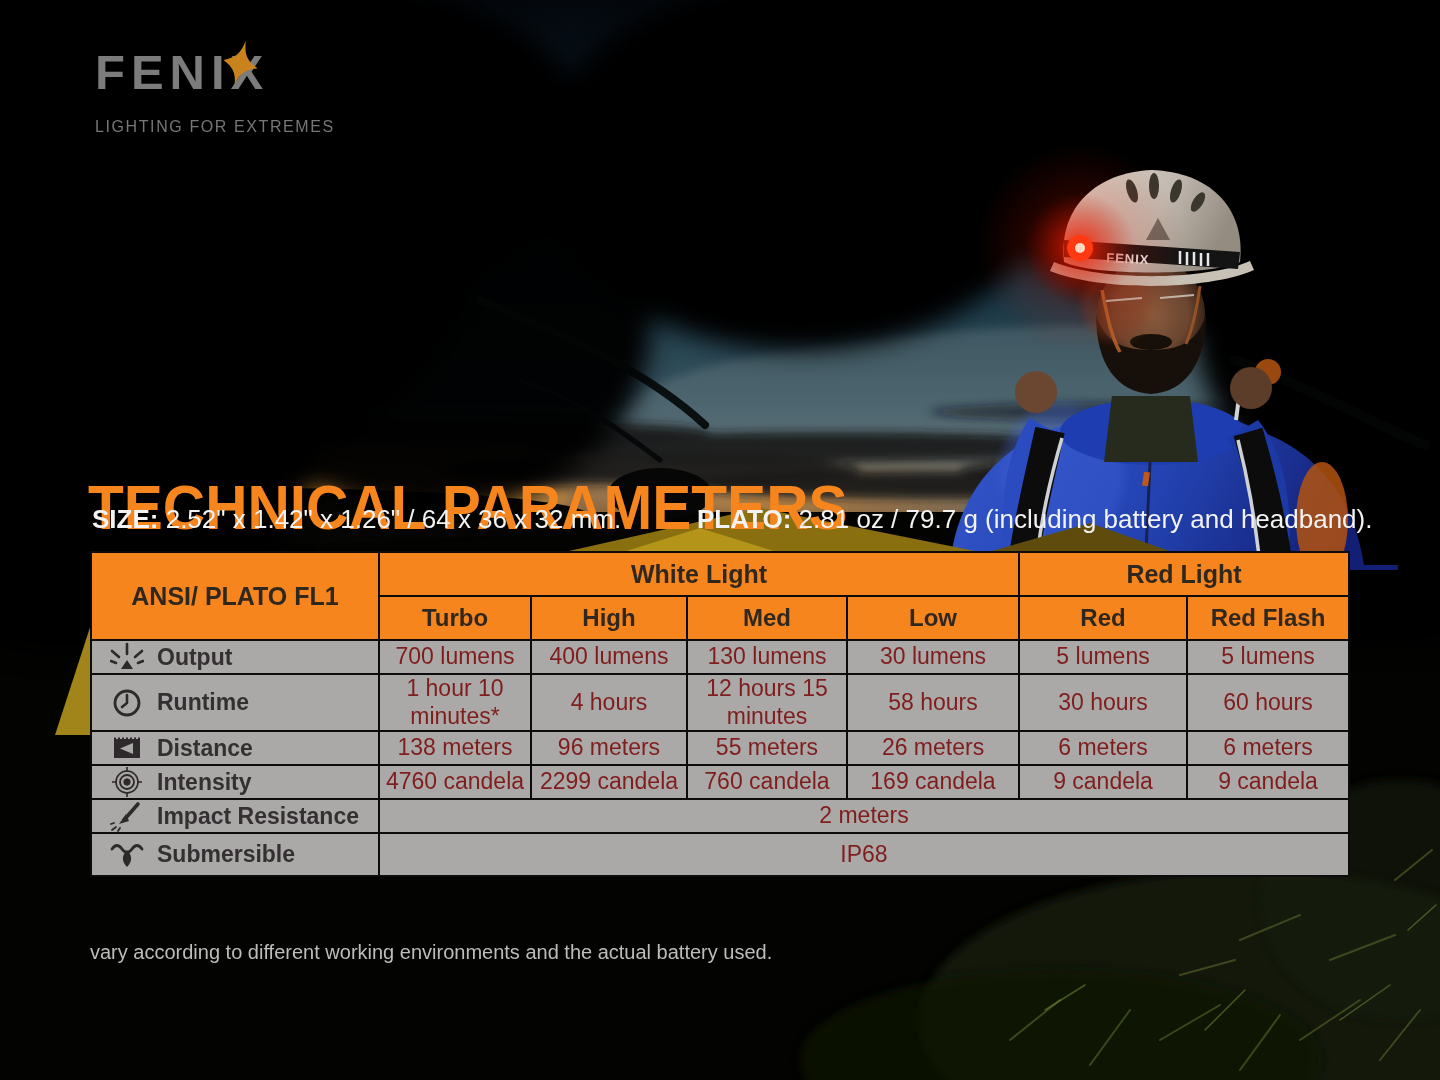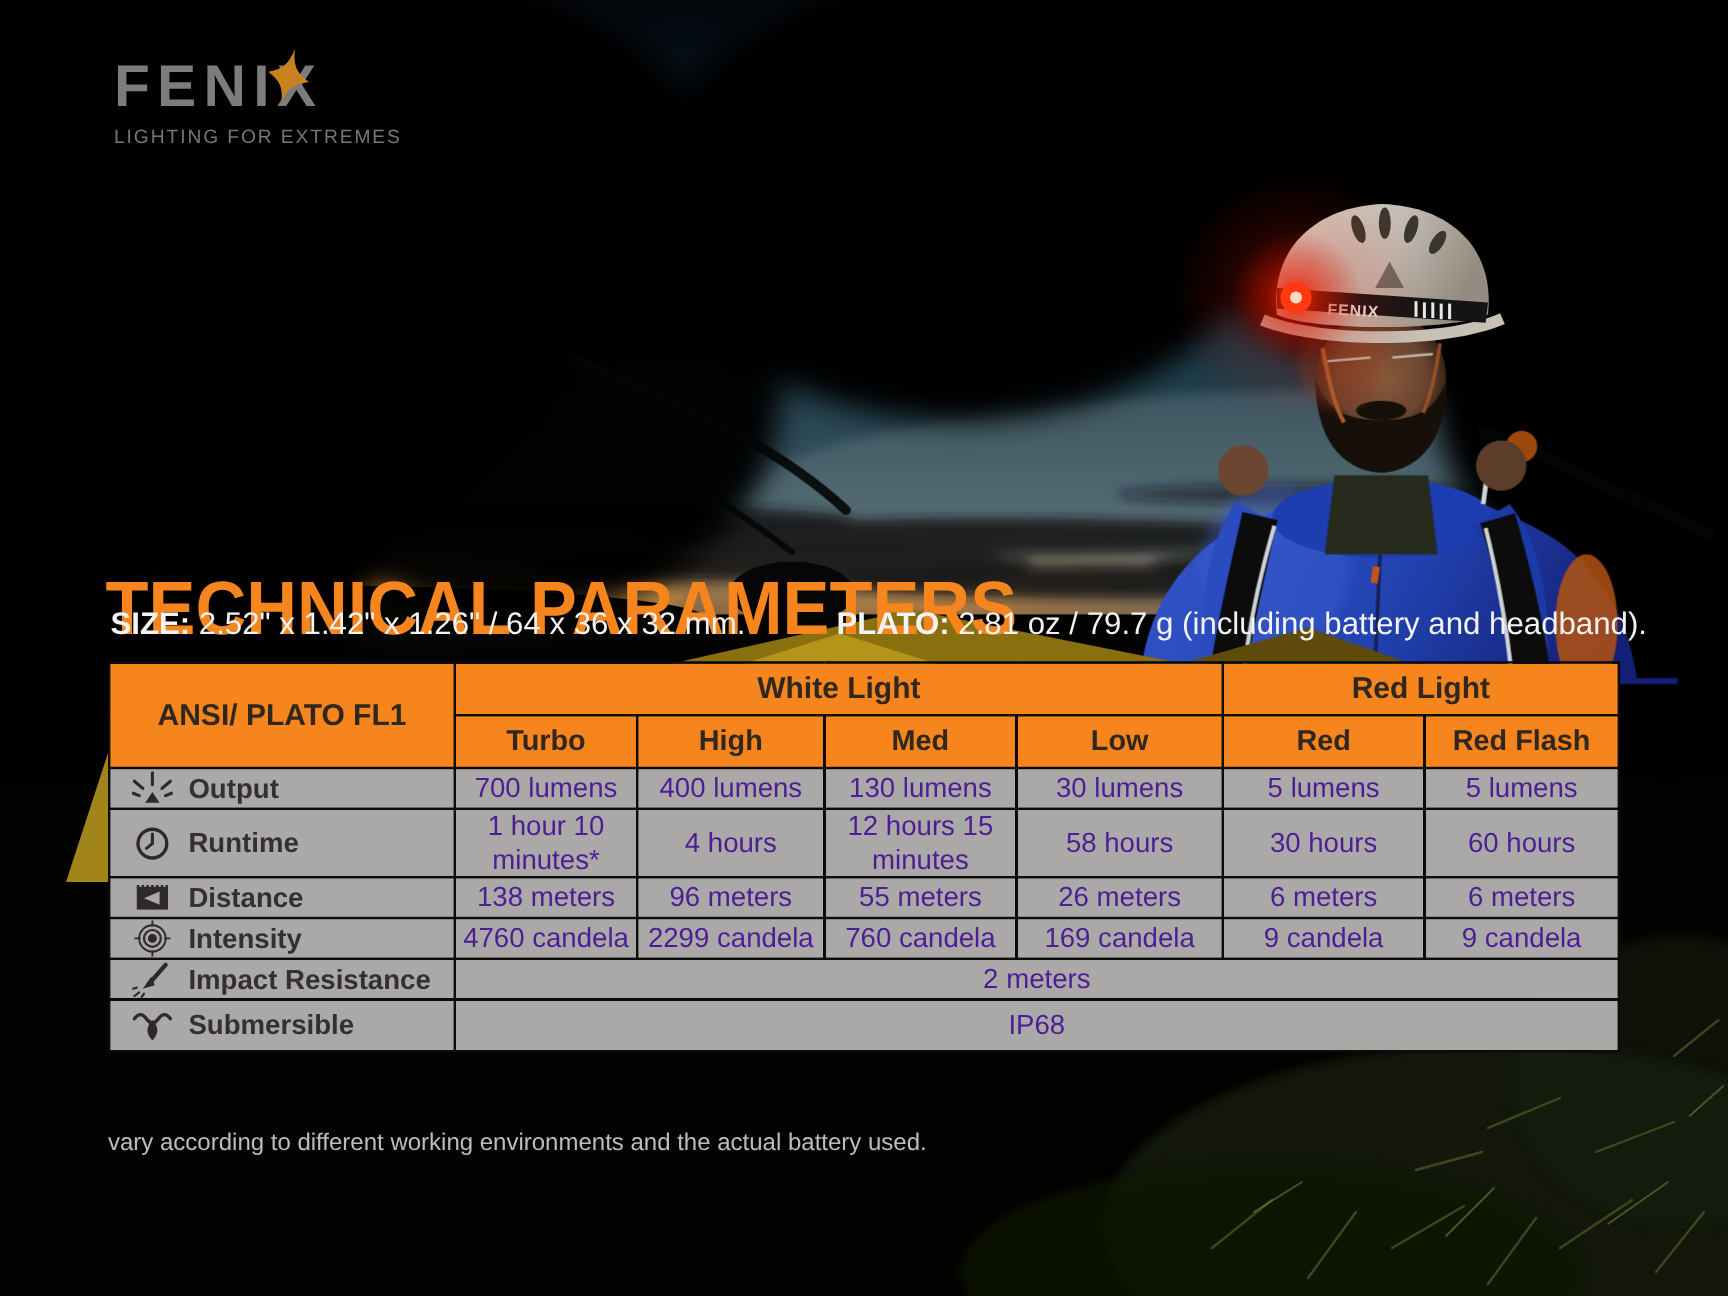--- a/index.html
+++ b/index.html
@@ -4,42 +4,42 @@
 <style>
   html,body{margin:0;padding:0;background:#000;}
   .stage{position:relative;width:1440px;height:1080px;overflow:hidden;background:#000;
          font-family:"Liberation Sans",sans-serif;}
   .bg{position:absolute;left:0;top:0;width:1440px;height:1080px;}
 
   
   .logo{position:absolute;left:95px;top:48px;z-index:3;}
   .logo-word{font-size:49px;font-weight:bold;color:#7c7c7c;letter-spacing:6px;line-height:1;}
   .logo-star{position:absolute;left:118px;top:-8px;}
-  .logo-tag{font-size:16px;color:#767676;letter-spacing:1.6px;margin-top:9px;}
+  .logo-tag{font-size:16px;color:#767676;letter-spacing:1.6px;margin-top:21px;}
 
   
   .title{position:absolute;left:88px;top:429px;z-index:3;font-size:63px;font-weight:bold;
          color:#F6851D;white-space:nowrap;transform:scaleX(.93);transform-origin:left center;
          letter-spacing:0;}
 
   
   .dims{position:absolute;top:504px;left:0;width:1440px;height:36px;z-index:3;
         font-size:26px;color:#f3f3f3;}
   .dims .size{position:absolute;left:92px;white-space:nowrap;}
   .dims .weight{position:absolute;left:697px;white-space:nowrap;}
   .dims b{font-weight:bold;}
 
   
   .spec-table{position:absolute;left:90px;top:551px;z-index:3;border-collapse:collapse;
               table-layout:fixed;width:1258px;}
   .spec-table td,.spec-table th{border:2px solid #0c0c0c;text-align:center;vertical-align:middle;
               padding:0 4px;overflow:hidden;}
   .hdr{background:#F6851D;color:#30281f;font-weight:bold;font-size:25px;}
   .hdr2{background:#F6851D;color:#30281f;font-weight:bold;font-size:24px;}
-  .cell{background:#ABA8A8;color:#4c1d95;font-size:23px;line-height:1.2;}
+  .cell{background:#ABA8A8;color:#7f1d1d;font-size:23px;line-height:1.2;}
   .rowlbl{background:#ABA8A8;color:#343031;font-weight:bold;font-size:23px;text-align:left;}
   .lblwrap{display:flex;align-items:center;gap:13px;padding-left:14px;}
   .lblwrap svg{flex:0 0 auto;}
   tr.h44{height:44px;} tr.h45{height:31px;} tr.h65{height:52px;margin-left:31px;} tr.h43{height:43px;}
 
   
   .notes{position:absolute;left:90px;top:936px;z-index:3;font-size:20px;line-height:32.5px;
          color:#bdbdbd;white-space:nowrap;}
 </style>
 </head>

